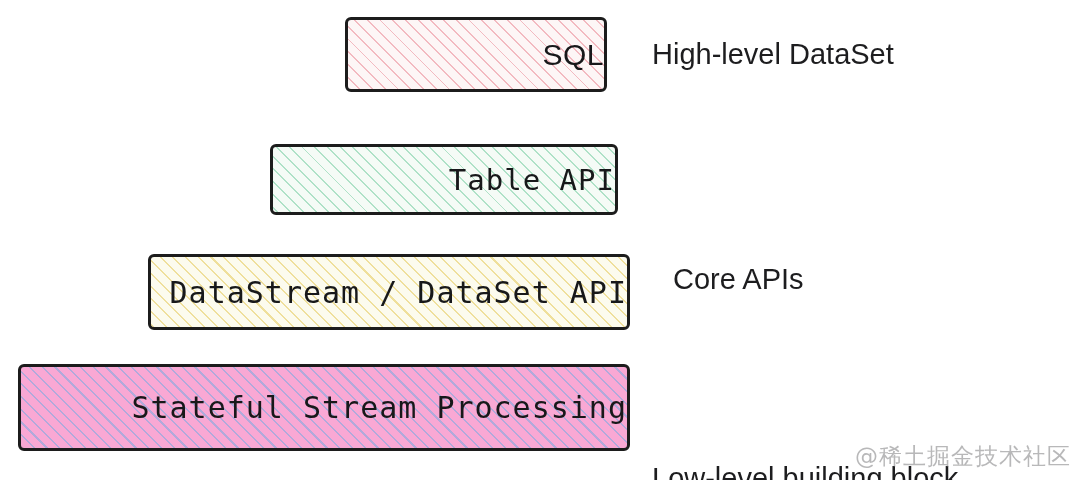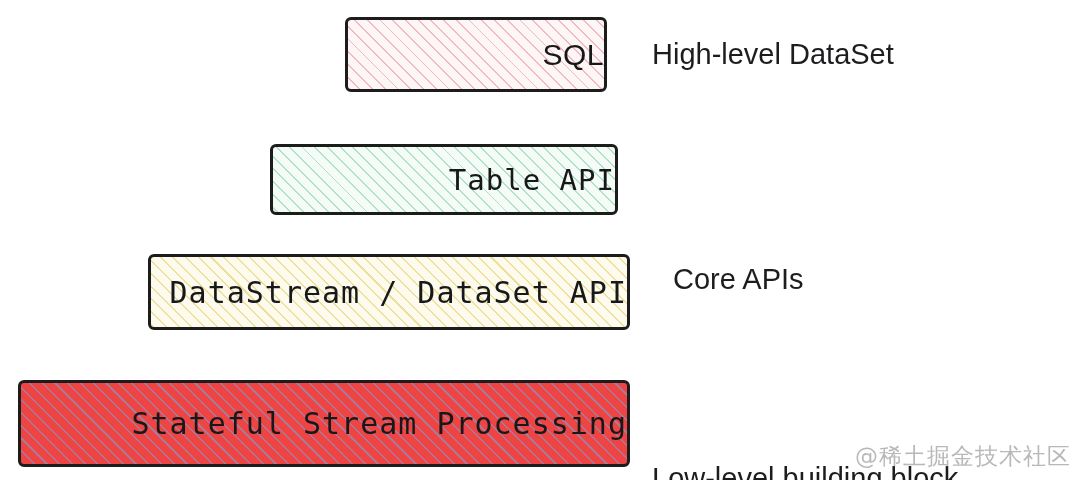--- a/index.html
+++ b/index.html
@@ -87,21 +87,21 @@
 
   .hatch-blue::after {
     background-image: repeating-linear-gradient(
       45deg,
       rgba(106,171,226,0.50) 0px,
       rgba(106,171,226,0.50) 1.6px,
       rgba(255,255,255,0) 1.6px,
       rgba(255,255,255,0) 9px
     );
   }
-  .box.hatch-blue { background-color: #ef4444; margin-top: 16px; }
+  .box.hatch-blue { background-color: #f9a8d4; }
 
   
   #box-sql {
     left: 345px; top: 17px; width: 262px; height: 75px;
   }
   #box-sql .box-label {
     font-family: "Liberation Sans", sans-serif;
     font-size: 30px;
     letter-spacing: 0.5px;
   }

